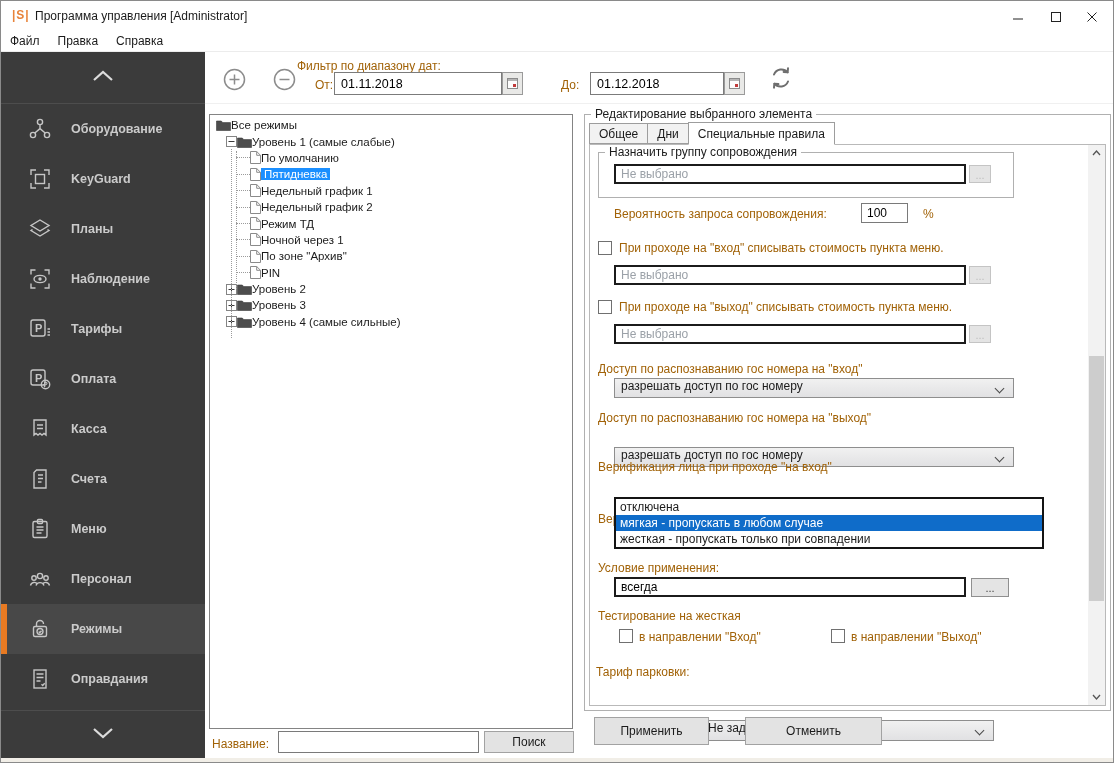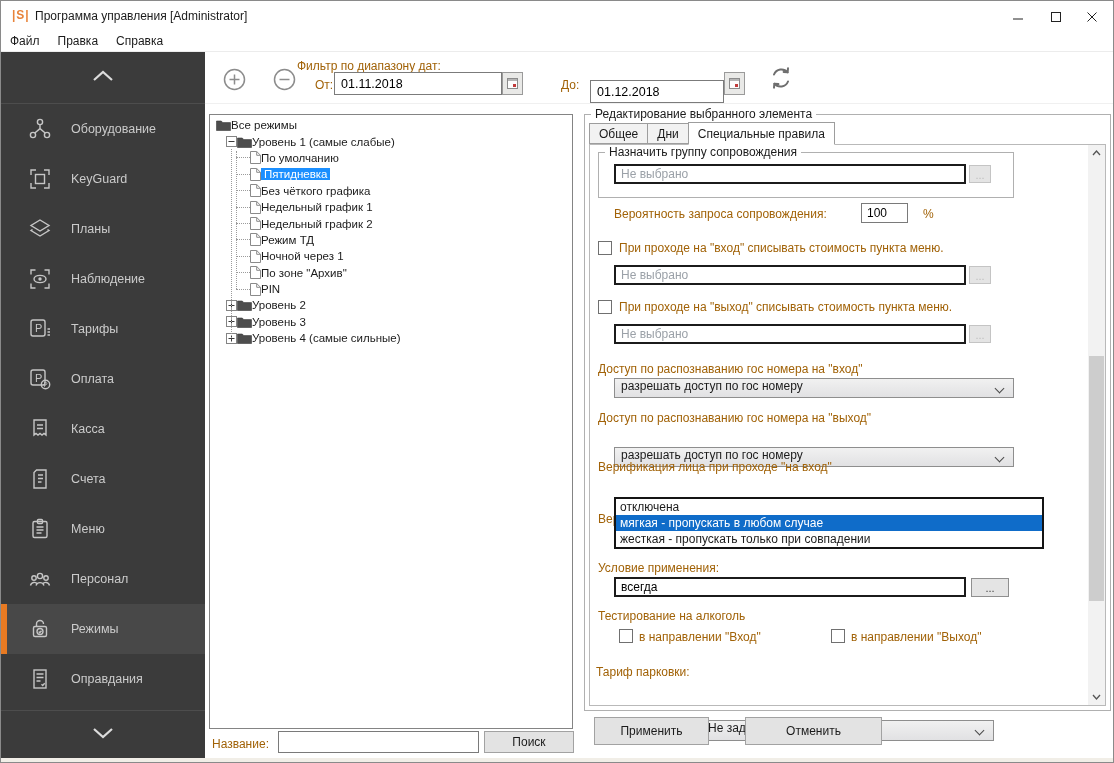--- a/index.html
+++ b/index.html
@@ -23,21 +23,21 @@
   .menu-item { padding:0 9px; font-size:12px; height:100%; display:flex; align-items:center; }
 
   
   .sidebar { position:absolute; left:0; top:51px; width:204px; height:706px; background:#3b3b3b; }
   .side-header { position:absolute; left:0; top:0; width:100%; height:52px;
                  border-bottom:1px solid #4d4d4d; display:flex; align-items:center; justify-content:center; }
   .side-footer { position:absolute; left:0; bottom:0; width:100%; height:48px;
                  border-top:1px solid #4d4d4d; display:flex; align-items:center; justify-content:center; }
   .nav { position:absolute; left:0; top:52px; width:100%; }
   .nav-item { height:50px; display:flex; align-items:center; padding-left:26px; gap:18px;
-              color:#cbcbcb; font-size:12.5px; position:relative; cursor:pointer; }
+              color:#cbcbcb; font-size:12.5px; position:relative; cursor:pointer;font-weight:bold; }
   .nav-item.active { background:#484848; }
   .nav-item.active::before { content:""; position:absolute; left:0; top:0; width:6px; height:100%;
                              background:#e87a22; }
   .nav-icon { width:26px; height:26px; flex:0 0 26px; display:flex; align-items:center; justify-content:center; }
   .nav-icon svg { stroke:#c6c6c6; fill:none; stroke-width:1.4; }
 
   
   .toolbar { position:absolute; left:204px; top:51px; width:910px; height:52px; background:#fff;
              border-bottom:1px solid #f0f0f0; }
   .date-input { border:1px solid #7b7b7b; height:23px; font-size:12.5px; padding:0 6px;
@@ -299,21 +299,21 @@
           <path d="M6.5 11.5 h10" stroke="#8c8c8c" stroke-width="1.5"></path>
         </svg>
     </span>
     <span class="abs lbl" style="left:92px; top:7px;">Фильтр по диапазону дат:</span>
     <span class="abs lbl" style="left:110px; top:26px;">От:</span>
     <input class="abs date-input" style="left: 129px; top: 20px; width: 168px;" readonly="" value="01.11.2018">
     <span class="abs cal-btn" style="left:297px; top:20px;">
       <span class="cal-glyph"></span>
     </span>
     <span class="abs lbl" style="left:356px; top:26px;">До:</span>
-    <input class="abs date-input" style="left: 385px; top: 28px; width: 134px;" readonly="" value="01.12.2018">
+    <input class="abs date-input" style="left: 385px; top: 20px; width: 134px;" readonly="" value="01.12.2018">
     <span class="abs cal-btn" style="left:519px; top:20px;">
       <span class="cal-glyph"></span>
     </span>
     <span class="abs" style="left:562px; top:12px;">
       <svg width="28" height="28" fill="none" stroke="#6e6e6e" stroke-width="2" stroke-linecap="round">
         <path d="M7 10.5 A8 8 0 0 1 20.6 8.3"></path>
           <path d="M20.6 8.3 l0.4 -4 M20.6 8.3 l-4 -0.4"></path>
         <path d="M21 17.5 A8 8 0 0 1 7.4 19.7"></path>
           <path d="M7.4 19.7 l-0.4 4 M7.4 19.7 l4 0.4"></path>
       </svg>
@@ -358,28 +358,20 @@
             <path d="M6.7 0.5 V4.3 H10.5" fill="none" stroke="#8a8a8a"></path>
           </svg>
         <span class="sel">Пятидневка</span>
       </div>
       <div class="trow doc">
         <span class="hstub"></span>
         <svg width="11" height="13">
             <path d="M0.5 0.5 h6.2 l3.8 3.8 V12.5 H0.5 Z" fill="#fff" stroke="#8a8a8a"></path>
             <path d="M6.7 0.5 V4.3 H10.5" fill="none" stroke="#8a8a8a"></path>
           </svg>
-        <span>Без чёткого графика</span>
-      </div>
-      <div class="trow doc">
-        <span class="hstub"></span>
-        <svg width="11" height="13">
-            <path d="M0.5 0.5 h6.2 l3.8 3.8 V12.5 H0.5 Z" fill="#fff" stroke="#8a8a8a"></path>
-            <path d="M6.7 0.5 V4.3 H10.5" fill="none" stroke="#8a8a8a"></path>
-          </svg>
         <span>Недельный график 1</span>
       </div>
       <div class="trow doc">
         <span class="hstub"></span>
         <svg width="11" height="13">
             <path d="M0.5 0.5 h6.2 l3.8 3.8 V12.5 H0.5 Z" fill="#fff" stroke="#8a8a8a"></path>
             <path d="M6.7 0.5 V4.3 H10.5" fill="none" stroke="#8a8a8a"></path>
           </svg>
         <span>Недельный график 2</span>
       </div>
@@ -504,21 +496,21 @@
   <div class="abs droplist" style="left:613px; top:496px; width:430px;">
     <div class="opt">отключена</div>
     <div class="opt selected">мягкая - пропускать в любом случае</div>
     <div class="opt">жесткая - пропускать только при совпадении</div>
   </div>
 
   <span class="abs lbl" style="left:597px; top:560px;">Условие применения:</span>
   <input class="abs heavy-input" style="left: 613px; top: 576px; width: 352px; height: 20px;" readonly="" value="всегда">
   <div class="abs browse-btn enabled" style="left:970px; top:577px; width:38px; height:19px;">...</div>
 
-  <span class="abs lbl" style="left:597px; top:608px;">Тестирование на алкоголь</span>
+  <span class="abs lbl" style="left:597px; top:608px;">Тестирование на жесткая</span>
   <div class="abs checkbox" style="left:618px; top:628px;"></div>
   <span class="abs lbl" style="left:638px; top:629px;">в направлении "Вход"</span>
   <div class="abs checkbox" style="left:830px; top:628px;"></div>
   <span class="abs lbl" style="left:850px; top:629px;">в направлении "Выход"</span>
 
   <span class="abs lbl" style="left:595px; top:664px;">Тариф парковки:</span>
   <div class="abs combo" style="left:700px; top:659px; width:293px; height:21px;">
     <span>Не задан</span>
   </div>
 

